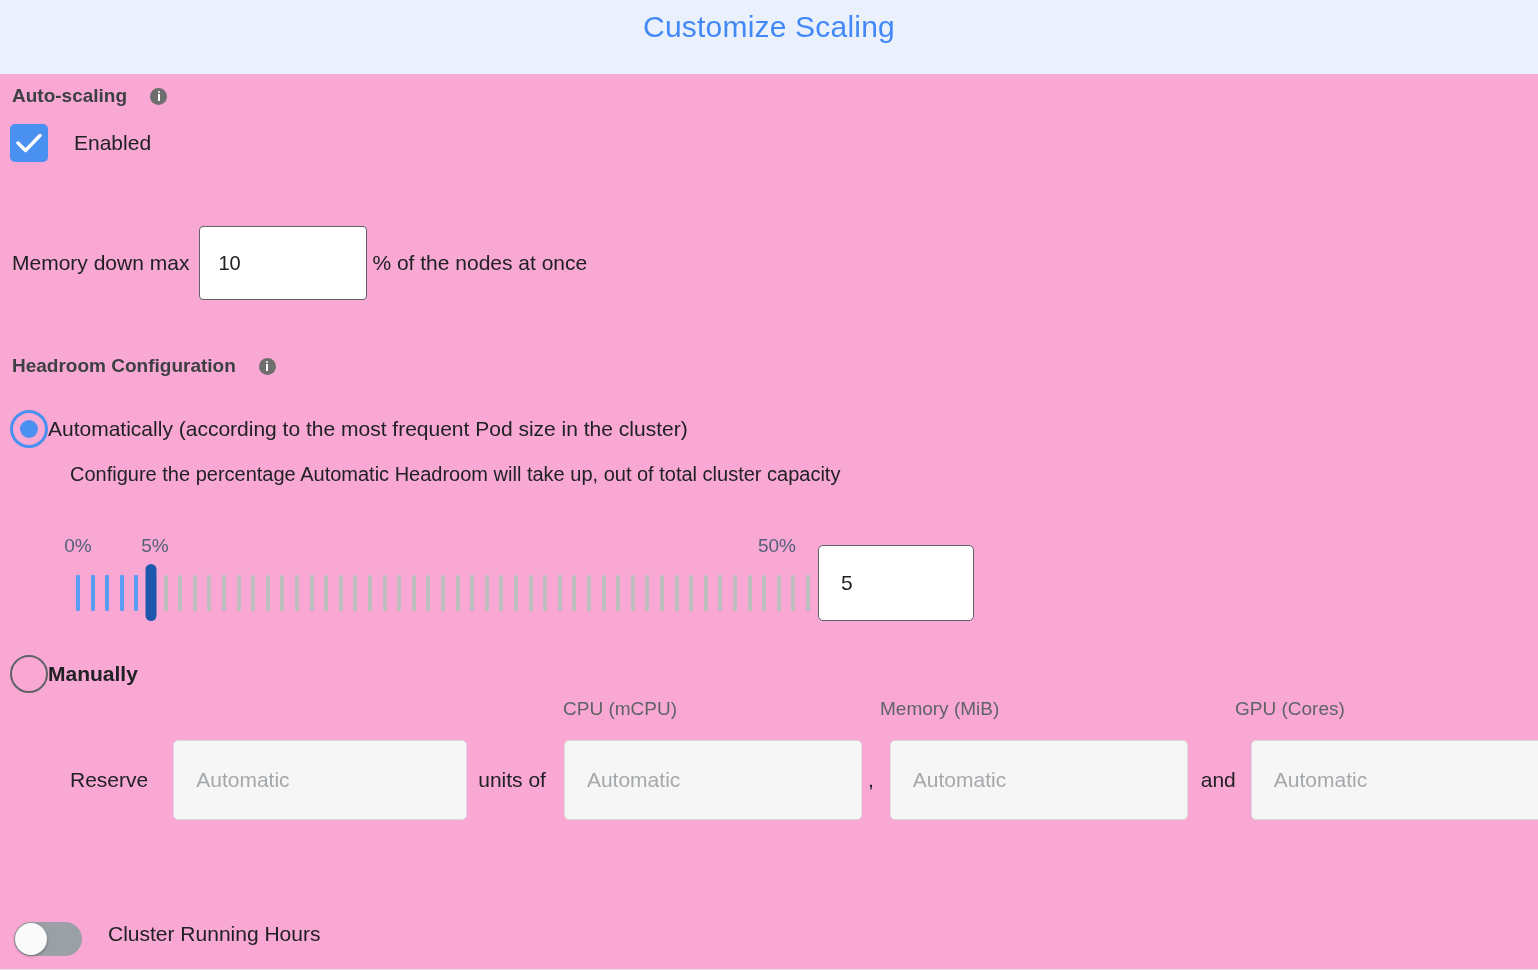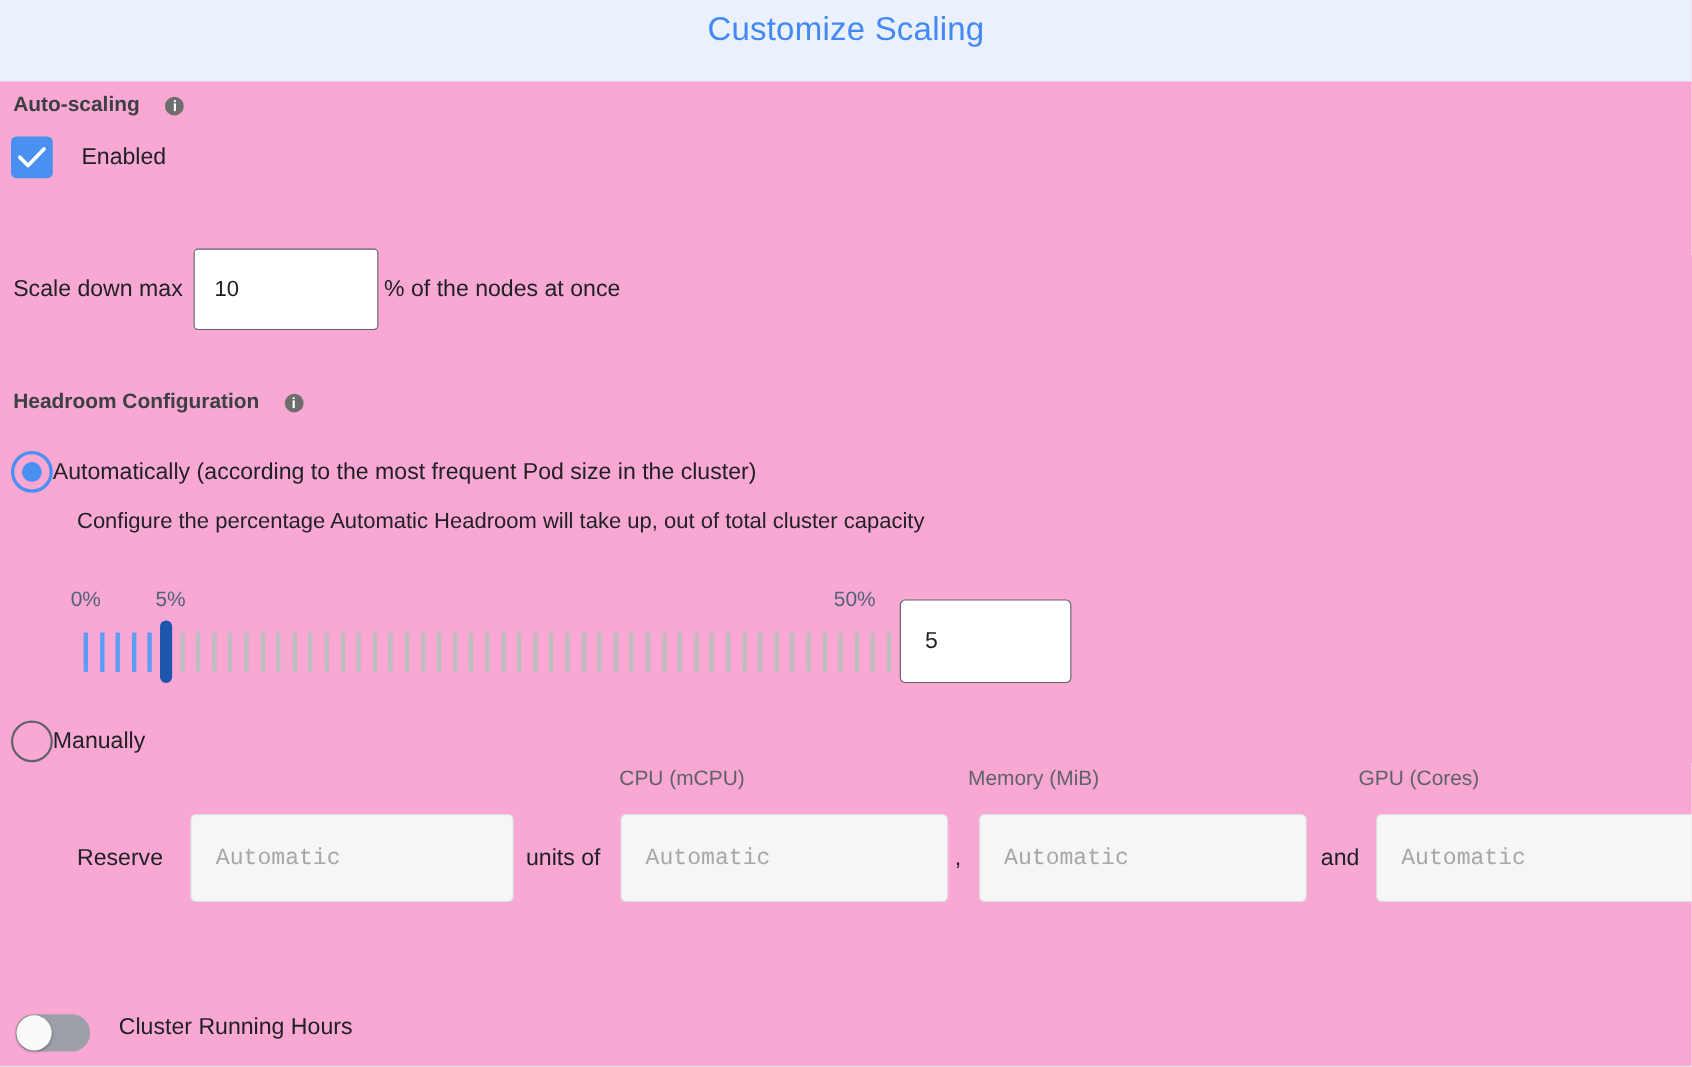--- a/index.html
+++ b/index.html
@@ -96,21 +96,21 @@
     margin: 0 0 0 10px;
     outline: none;
   }
   .scaledown-suffix { font-size: 21px; color: #202124; margin-left: 5px; white-space: nowrap; }
 
   
   #headroom-label { left: 12px; top: 355px; }
 
   .radio-row { position: absolute; display: flex; align-items: center; }
   #radio-auto-row { left: 10px; top: 410px; }
-  #radio-manual-row { left: 10px; top: 655px; }
+  #radio-manual-row { left: 10px; top: 655px; font-weight: bold; }
 
   .radio {
     width: 38px; height: 38px;
     border-radius: 50%;
     flex: none;
     position: relative;
   }
   .radio.selected { border: 3px solid #4a90f0; }
   .radio.selected::after {
     content: "";
@@ -190,21 +190,21 @@
   .reserve-row {
     position: absolute; left: 70px; top: 740px;
     display: flex; align-items: center;
   }
   .reserve-text { font-size: 21px; color: #202124; white-space: nowrap; }
   .disabled-input {
     height: 80px;
     border: 1.5px solid #dadce0;
     border-radius: 5px;
     background: #f6f6f6;
-    font-family: Liberation Mono, monospace;
+    font-family: Liberation Sans, sans-serif;
     font-size: 21px;
     color: #202124;
     padding: 0 22px;
     outline: none;
   }
   .disabled-input::placeholder { color: #a5a8ab; }
   #reserve-units-input { width: 294px; margin-left: 25px; }
   #reserve-cpu-input { width: 298px; margin-left: 18px; }
   #reserve-mem-input { width: 298px; margin-left: 16px; }
   #reserve-gpu-input { width: 296px; margin-left: 15px; }
@@ -259,21 +259,21 @@
   <div class="checkbox-row">
     <div class="checkbox">
       <svg width="26" height="22" viewBox="0 0 26 22">
         <path d="M2 11 L9.5 18.5 L24 3.5" stroke="#ffffff" stroke-width="3.4" fill="none" stroke-linecap="round" stroke-linejoin="round"></path>
       </svg>
     </div>
     <span class="checkbox-label">Enabled</span>
   </div>
 
   <div class="scaledown-row">
-    <span class="scaledown-text">Scale down max</span>
+    <span class="scaledown-text">Memory down max</span>
     <input class="num-input" type="text" value="10" style="">
     <span class="scaledown-suffix">% of the nodes at once</span>
   </div>
 
   <div class="section-label" id="headroom-label">
     <span>Headroom Configuration</span>
     <span class="info-icon"></span>
   </div>
 
   <div class="radio-row" id="radio-auto-row">

